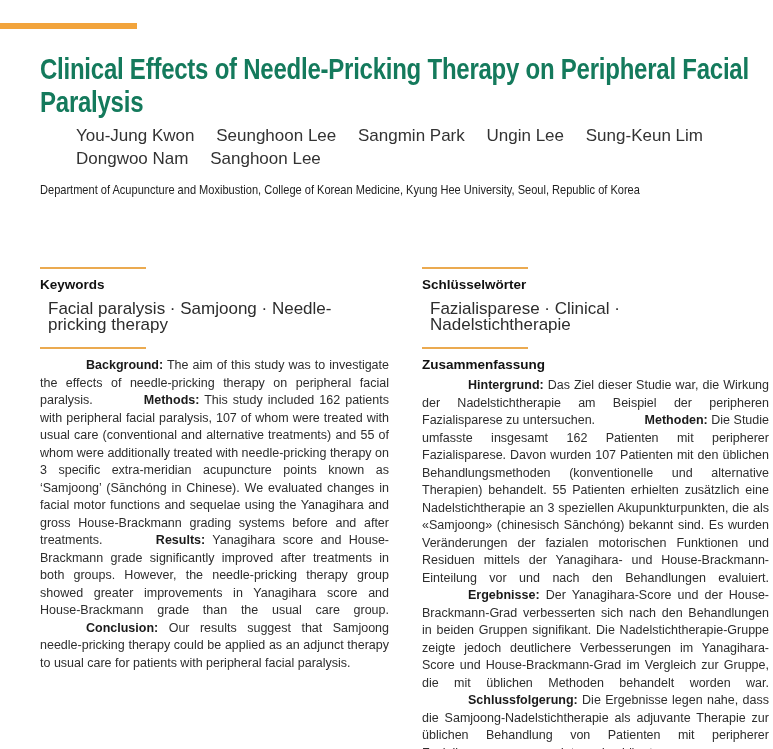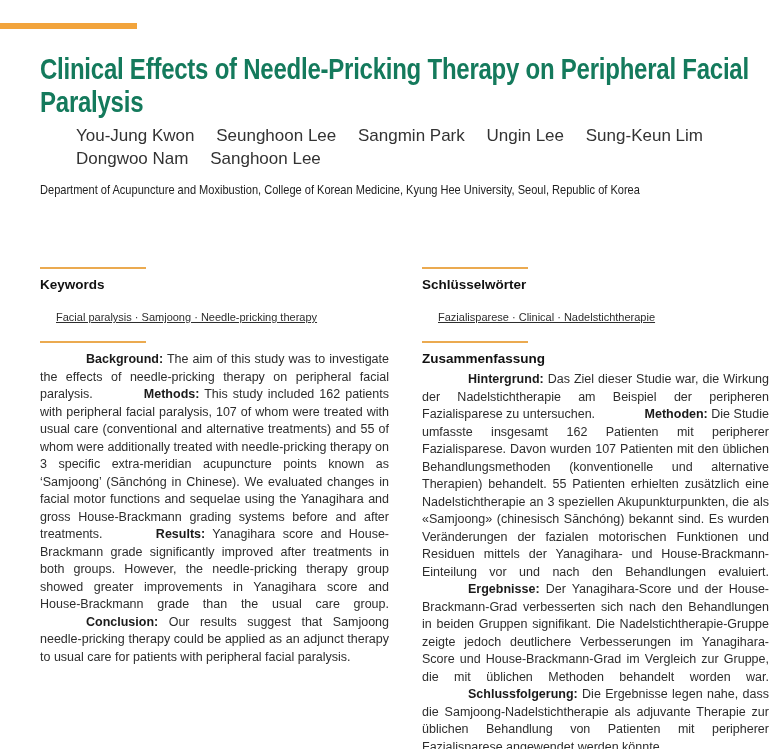--- a/index.html
+++ b/index.html
@@ -72,25 +72,24 @@
   }
   .rule.second { margin-top: 14px; }
   .sec-heading {
     font-size: 13.5px;
     font-weight: bold;
     color: #111111;
     margin: 0 0 4px 0;
     line-height: 16px;
   }
   .kw-line {
-    font-size: 11px;
+    font-size: 17px;
     line-height: 16px;
-    margin: 16px;
+    margin: 8px;
     color: #2d2d2d;
-    text-decoration: underline;
   }
   .abstract {
     font-size: 12.5px;
     line-height: 17.5px;
     text-align: justify;
     margin: 2px 0 0 0;
     color: #2d2d2d;
   }
   .abstract b { color: #1a1a1a; padding-left: 46px; }
 </style>

